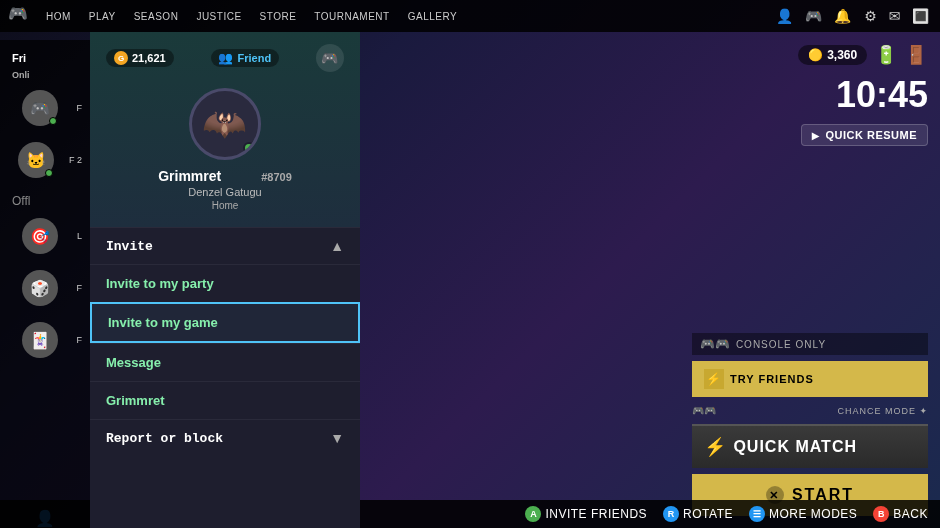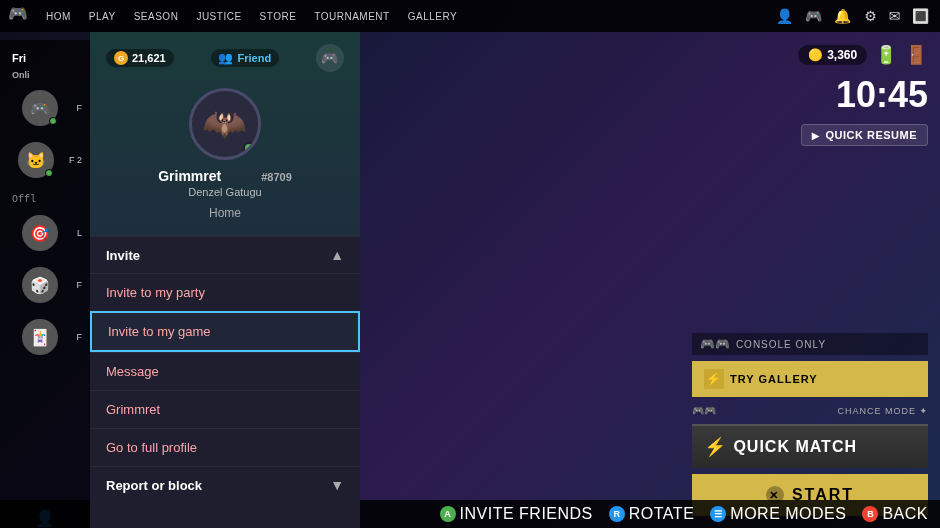--- a/index.html
+++ b/index.html
@@ -109,23 +109,22 @@
       gap: 4px;
     }
     .sidebar-friend-name {
       color: #ccc;
       font-size: 9px;
       white-space: nowrap;
       overflow: hidden;
     }
     .offline-section {
       color: #888;
-      font-size: 10px;
+      font-size: 12px;
       padding: 8px 8px 2px;
-      font-family: Liberation Mono, monospace;
     }
     .sidebar-bottom {
       position: absolute;
       bottom: 8px; left: 0;
       width: 100%;
       display: flex;
       align-items: center;
       justify-content: center;
     }
     .sidebar-bottom-icon {
@@ -241,62 +240,64 @@
       font-size: 11px;
       margin-left: 40px;
     }
     .profile-realname {
       color: #bbb;
       font-size: 11px;
       margin-top: 2px;
     }
     .profile-location {
       color: #aaa;
-      font-size: 12px;
-      margin-top: 8px;
+      font-size: 10px;
+      margin-top: 2px;
     }
 
     
     .menu-list {
       flex: 1;
       overflow-y: auto;
       background: #1e1e2e;
     }
     .menu-section-header {
       display: flex;
       align-items: center;
       justify-content: space-between;
       padding: 10px 16px;
       cursor: pointer;
       border-top: 1px solid #2a2a3a;
     }
     .menu-section-title {
       color: #fff;
       font-size: 13px;
       font-weight: 600;
+      font-family: Liberation Mono, monospace;
     }
     .menu-chevron {
       color: #aaa;
       font-size: 14px;
     }
     .menu-item {
       display: flex;
       align-items: center;
       padding: 11px 16px;
       cursor: pointer;
       border-top: 1px solid #2a2a3a;
       position: relative;
     }
     .menu-item.highlighted {
       border: 2px solid #4fc3f7;
       background: rgba(79,195,247,0.05);
     }
     .menu-item-text {
-      color: #fca5a5;
+      color: #86efac;
       font-size: 13px;
+      font-weight: bold;
     }
 
     
     .game-ui {
       position: absolute;
       top: 32px; right: 0;
       width: 260px;
       height: calc(100% - 32px);
       z-index: 3;
       padding: 12px;
@@ -460,21 +461,21 @@
       background: #4caf50;
       display: flex; align-items: center; justify-content: center;
       font-size: 9px;
       font-weight: bold;
       color: #fff;
     }
     .bottom-btn-icon.blue { background: #2196f3; }
     .bottom-btn-icon.red { background: #f44336; }
     .bottom-action-text {
       color: #fff;
-      font-size: 16px;
+      font-size: 12px;
       letter-spacing: 0.5px;
       text-transform: uppercase;
     }
   </style>
 </head>
 <body>
 
 <div class="bg-scene"></div>
 
 <nav class="top-nav">
@@ -574,23 +575,20 @@
     </div>
 
     <div class="menu-item">
       <span class="menu-item-text">Message</span>
     </div>
 
     <div class="menu-item">
       <span class="menu-item-text">Grimmret</span>
     </div>
 
-    <div class="menu-item">
-      <span class="menu-item-text">Go to full profile</span>
-    </div>
 
 
     <div class="menu-section-header">
       <span class="menu-section-title">Report or block</span>
       <span class="menu-chevron">▼</span>
     </div>
   </div>
 </div>
 
 <div class="game-ui">
@@ -607,21 +605,21 @@
     <span style="color:#fff;font-size:10px;">▶</span>
     <span class="quick-resume-text">QUICK RESUME</span>
   </div>
   <div class="game-mode-area">
     <div class="console-only-badge">
       <span class="console-icon">🎮🎮</span>
       <span class="console-text">CONSOLE ONLY</span>
     </div>
     <div class="try-tutorial-btn">
       <div class="try-tutorial-icon">⚡</div>
-      <span>TRY GALLERY</span>
+      <span>TRY FRIENDS</span>
     </div>
     <div style="display:flex;align-items:center;justify-content:space-between;padding:2px 0;">
       <span style="color:#aaa;font-size:10px;">🎮🎮</span>
       <span class="chance-mode-text">CHANCE MODE ✦</span>
     </div>
     <div class="quick-match-btn">
       <span class="lightning-icon">⚡</span>
       <span>QUICK MATCH</span>
     </div>
     <div class="start-btn">

